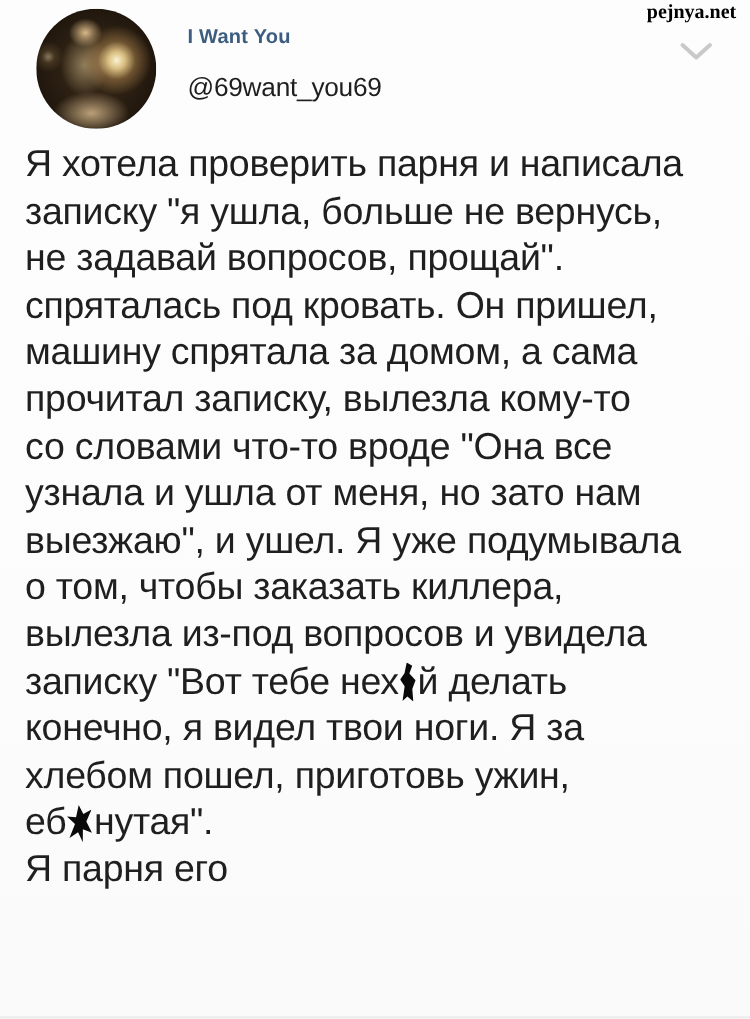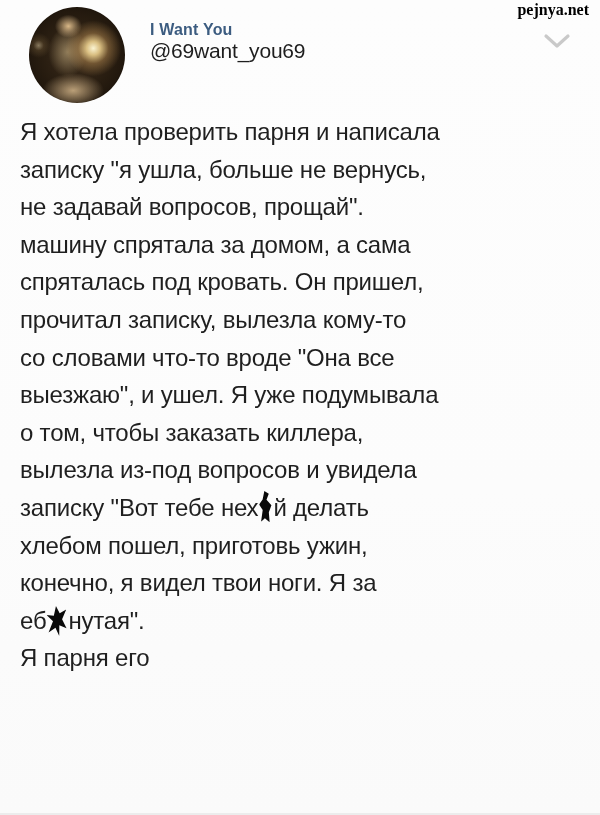--- a/index.html
+++ b/index.html
@@ -28,33 +28,33 @@
       radial-gradient(ellipse 20% 26% at 40% 47%, rgba(152,132,96,0.9) 0%, rgba(0,0,0,0) 100%),
       radial-gradient(ellipse 32% 18% at 46% 87%, rgba(212,182,138,0.85) 0%, rgba(0,0,0,0) 100%),
       radial-gradient(circle at 50% 50%, #3d2d1c 0%, #271c10 55%, #140d07 100%);
     box-shadow: 0 0 0 1px rgba(0,0,0,0.05) inset;
   }
   .author-block { position: absolute; left: 150px; top: 21px; }
   .display-name {
     font-size: 16px; font-weight: bold; color: #3c5c80; letter-spacing: 0.2px;
   }
   .handle {
-    font-size: 21px; color: #1e1e1e; margin-top: 0; letter-spacing: -0.2px; text-align: center;
+    font-size: 21px; color: #1e1e1e; margin-top: 20px; letter-spacing: -0.2px; text-align: center;
   }
   .watermark {
     position: absolute; top: 1px; right: 11px;
     font-family: "Liberation Serif", serif;
     font-weight: bold; font-size: 16px; color: #000000;
   }
   .chevron { position: absolute; left: 543px; top: 33px; width: 28px; height: 18px; }
 
   
   .tweet-body {
     position: absolute; left: 20px; top: 113px; width: 572px;
-    font-size: 24px; line-height: 37.6px;
+    font-size: 30px; line-height: 37.6px;
     color: #1f1f1f; letter-spacing: -0.2px;
   }
   .line { white-space: nowrap; }
 
   
   .censor { display: inline-block; background: #0a0a0a; }
   .censor-a {
     width: 13px; height: 31px; vertical-align: -6px; margin: 0 1px;
     transform: rotate(3deg);
     clip-path: polygon(35% 0%, 70% 8%, 55% 28%, 95% 45%, 78% 68%, 88% 100%, 50% 88%, 22% 100%, 30% 62%, 0% 45%, 25% 28%);
@@ -82,27 +82,28 @@
   <div class="chevron">
     <svg width="28" height="18" viewBox="0 0 28 18">
       <path d="M3 3 L14 13 L25 3" stroke="#c9c9c9" stroke-width="3.2" fill="none" stroke-linecap="round" stroke-linejoin="round"></path>
     </svg>
   </div>
 
   <div class="tweet-body">
     <div class="line">Я хотела проверить парня и написала</div>
     <div class="line">записку "я ушла, больше не вернусь,</div>
     <div class="line">не задавай вопросов, прощай".</div>
+    <div class="line">спряталась под кровать. Он пришел,</div>
     <div class="line">машину спрятала за домом, а сама</div>
-    <div class="line">спряталась под кровать. Он пришел,</div>
     <div class="line">прочитал записку, вылезла кому-то</div>
     <div class="line">со словами что-то вроде "Она все</div>
+    <div class="line">узнала и ушла от меня, но зато нам</div>
     <div class="line">выезжаю", и ушел. Я уже подумывала</div>
     <div class="line">о том, чтобы заказать киллера,</div>
     <div class="line">вылезла из-под вопросов и увидела</div>
     <div class="line"><span>записку "Вот тебе нех</span><span class="censor censor-a"></span><span>й делать</span></div>
+    <div class="line">конечно, я видел твои ноги. Я за</div>
     <div class="line">хлебом пошел, приготовь ужин,</div>
-    <div class="line">конечно, я видел твои ноги. Я за</div>
     <div class="line"><span>еб</span><span class="censor censor-b"></span><span>нутая".</span></div>
     <div class="line">Я парня его</div>
   </div>
 
 </div>
 
 </body></html>

